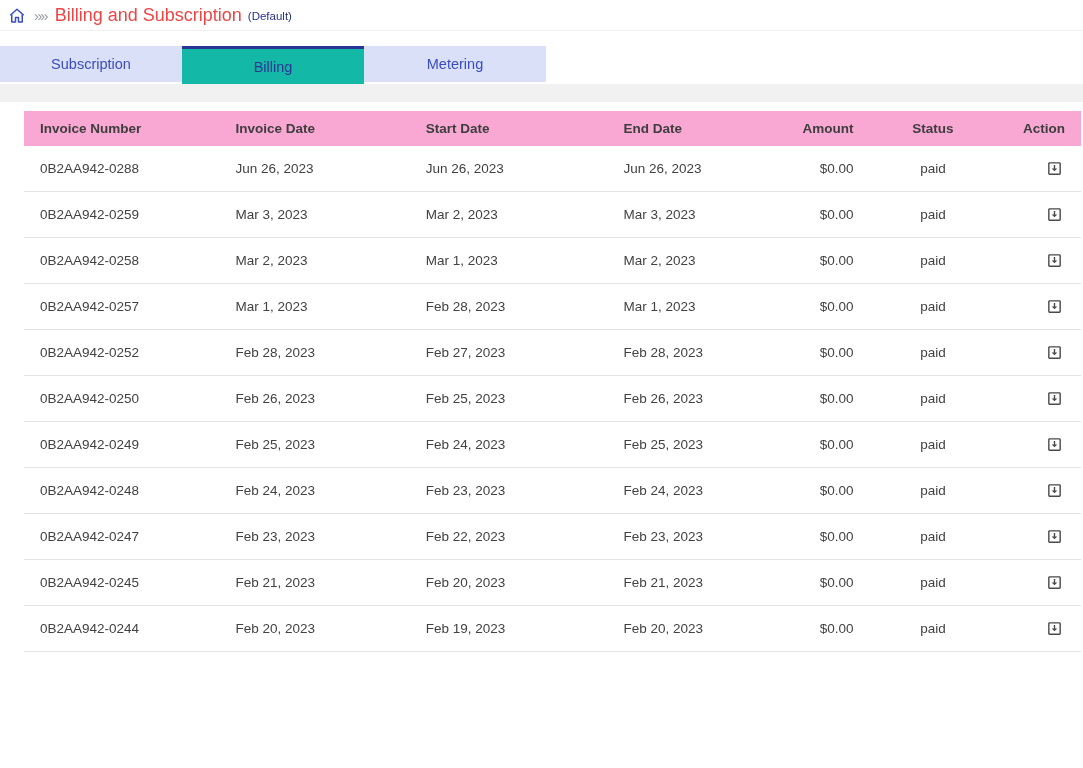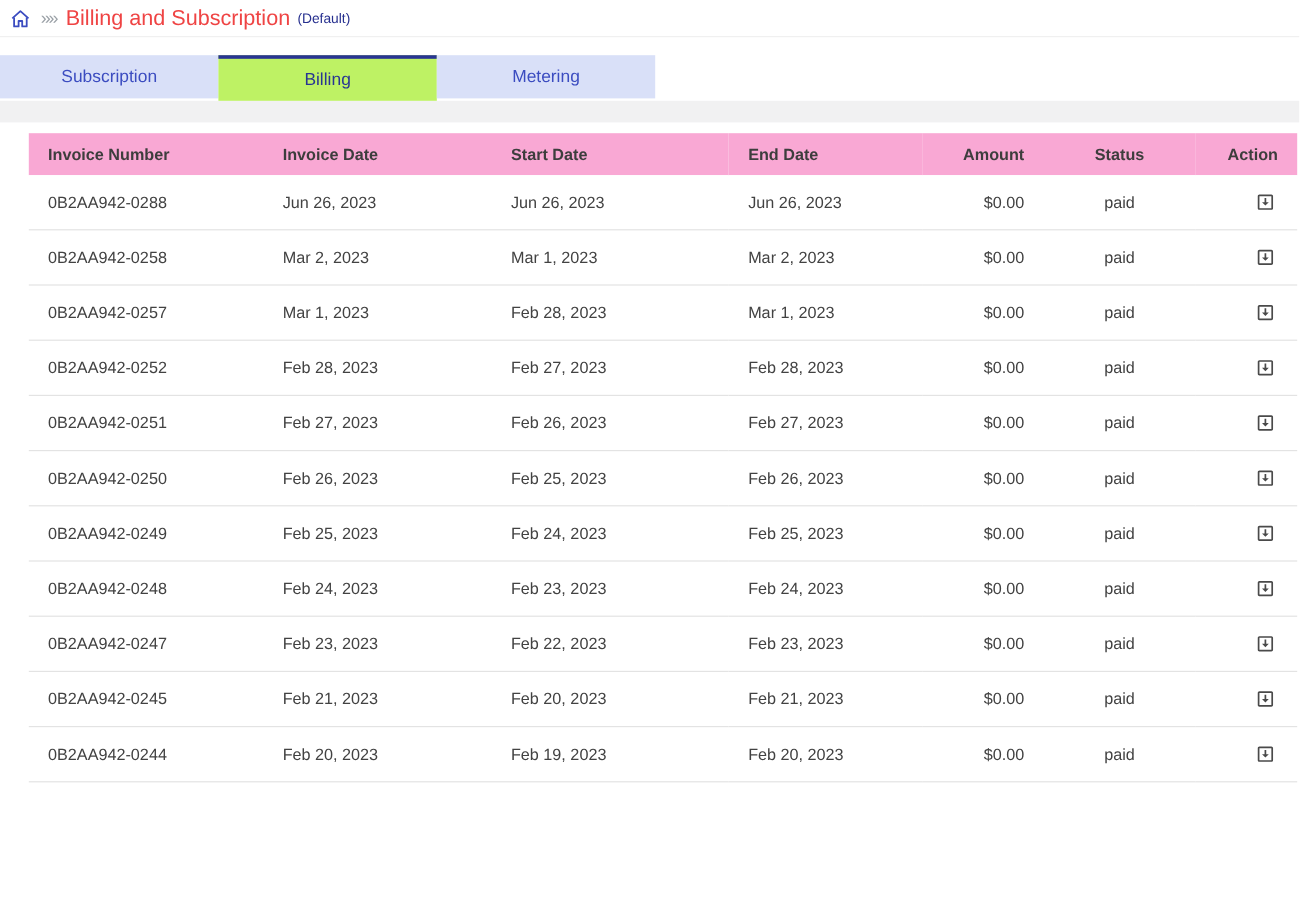--- a/index.html
+++ b/index.html
@@ -10,21 +10,21 @@
   .breadcrumb-bar { display: flex; align-items: center; gap: 8px; padding: 5px 10px 4px 8px; height: 31px; border-bottom: 1px solid #f0f0f0; }
   .home-icon svg { display: block; }
   .crumb-sep { color: #9aa0a6; font-size: 15px; line-height: 1; letter-spacing: -2px; }
   .crumb-title { color: #ef4444; font-weight: normal; font-size: 18px; }
   .crumb-suffix { color: #27308f; font-size: 11.5px; margin-left: -2px; }
 
   
   .tabs { display: flex; margin-top: 15px; align-items: flex-start; }
   .tab { width: 182px; height: 36px; display: flex; align-items: center; justify-content: center;
          font-size: 14.5px; color: #3b4cc0; background: #d9e0f8; cursor: pointer; user-select: none; }
-  .tab.active { background: #bef264; color: #283593; border-top: 3px solid #283593; height: 38px; font-weight: normal; }
+  .tab.active { background: #14b8a6; color: #283593; border-top: 3px solid #283593; height: 38px; font-weight: normal; }
 
   
   .band { height: 18px; background: #f1f1f2; width: 100%; }
 
   
   .table-wrap { padding: 9px 2px 0 24px; }
   table { border-collapse: collapse; width: 100%; table-layout: fixed; }
   thead th { background: #f9a8d4; text-align: left; font-size: 13.5px; font-weight: bold; color: #3d3d3d;
              padding: 10px 16px; white-space: nowrap; }
   tbody td { font-size: 13.5px; color: #424242; padding: 15px 16px; border-bottom: 1px solid #e3e3e3;
@@ -87,20 +87,33 @@
             <td class="c3">Jun 26, 2023</td>
             <td class="c4">$0.00</td>
             <td class="c5">paid</td>
             <td class="c6"><button class="icon-btn">
                 <svg width="17" height="17" viewBox="0 0 24 24">
                   <path fill="#4a4a4a" d="M19 3H5c-1.1 0-2 .9-2 2v14c0 1.1.9 2 2 2h14c1.1 0 2-.9 2-2V5c0-1.1-.9-2-2-2zm0 16H5V5h14v14zM11 7h2v5h3l-4 4-4-4h3V7z"></path>
                 </svg>
               </button></td>
           </tr>
           <tr>
+            <td class="c0">0B2AA942-0259</td>
+            <td class="c1">Mar 3, 2023</td>
+            <td class="c2">Mar 2, 2023</td>
+            <td class="c3">Mar 3, 2023</td>
+            <td class="c4">$0.00</td>
+            <td class="c5">paid</td>
+            <td class="c6"><button class="icon-btn">
+                <svg width="17" height="17" viewBox="0 0 24 24">
+                  <path fill="#4a4a4a" d="M19 3H5c-1.1 0-2 .9-2 2v14c0 1.1.9 2 2 2h14c1.1 0 2-.9 2-2V5c0-1.1-.9-2-2-2zm0 16H5V5h14v14zM11 7h2v5h3l-4 4-4-4h3V7z"></path>
+                </svg>
+              </button></td>
+          </tr>
+          <tr>
             <td class="c0">0B2AA942-0258</td>
             <td class="c1">Mar 2, 2023</td>
             <td class="c2">Mar 1, 2023</td>
             <td class="c3">Mar 2, 2023</td>
             <td class="c4">$0.00</td>
             <td class="c5">paid</td>
             <td class="c6"><button class="icon-btn">
                 <svg width="17" height="17" viewBox="0 0 24 24">
                   <path fill="#4a4a4a" d="M19 3H5c-1.1 0-2 .9-2 2v14c0 1.1.9 2 2 2h14c1.1 0 2-.9 2-2V5c0-1.1-.9-2-2-2zm0 16H5V5h14v14zM11 7h2v5h3l-4 4-4-4h3V7z"></path>
                 </svg>
@@ -126,33 +139,20 @@
             <td class="c3">Feb 28, 2023</td>
             <td class="c4">$0.00</td>
             <td class="c5">paid</td>
             <td class="c6"><button class="icon-btn">
                 <svg width="17" height="17" viewBox="0 0 24 24">
                   <path fill="#4a4a4a" d="M19 3H5c-1.1 0-2 .9-2 2v14c0 1.1.9 2 2 2h14c1.1 0 2-.9 2-2V5c0-1.1-.9-2-2-2zm0 16H5V5h14v14zM11 7h2v5h3l-4 4-4-4h3V7z"></path>
                 </svg>
               </button></td>
           </tr>
           <tr>
-            <td class="c0">0B2AA942-0251</td>
-            <td class="c1">Feb 27, 2023</td>
-            <td class="c2">Feb 26, 2023</td>
-            <td class="c3">Feb 27, 2023</td>
-            <td class="c4">$0.00</td>
-            <td class="c5">paid</td>
-            <td class="c6"><button class="icon-btn">
-                <svg width="17" height="17" viewBox="0 0 24 24">
-                  <path fill="#4a4a4a" d="M19 3H5c-1.1 0-2 .9-2 2v14c0 1.1.9 2 2 2h14c1.1 0 2-.9 2-2V5c0-1.1-.9-2-2-2zm0 16H5V5h14v14zM11 7h2v5h3l-4 4-4-4h3V7z"></path>
-                </svg>
-              </button></td>
-          </tr>
-          <tr>
             <td class="c0">0B2AA942-0250</td>
             <td class="c1">Feb 26, 2023</td>
             <td class="c2">Feb 25, 2023</td>
             <td class="c3">Feb 26, 2023</td>
             <td class="c4">$0.00</td>
             <td class="c5">paid</td>
             <td class="c6"><button class="icon-btn">
                 <svg width="17" height="17" viewBox="0 0 24 24">
                   <path fill="#4a4a4a" d="M19 3H5c-1.1 0-2 .9-2 2v14c0 1.1.9 2 2 2h14c1.1 0 2-.9 2-2V5c0-1.1-.9-2-2-2zm0 16H5V5h14v14zM11 7h2v5h3l-4 4-4-4h3V7z"></path>
                 </svg>

